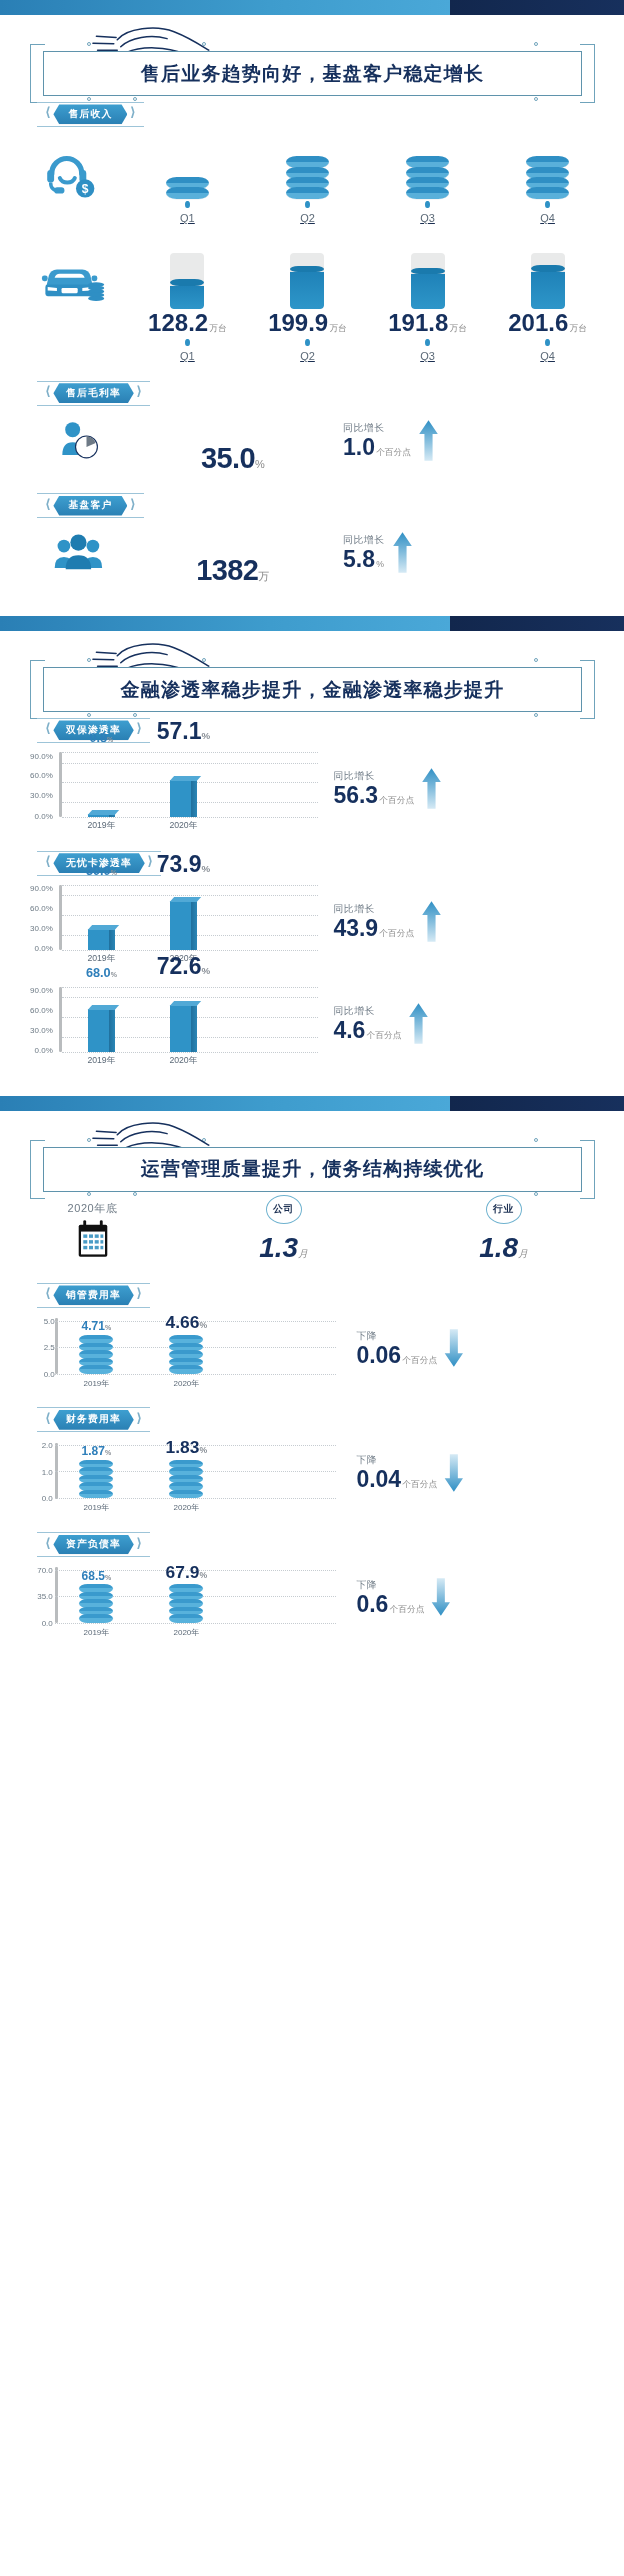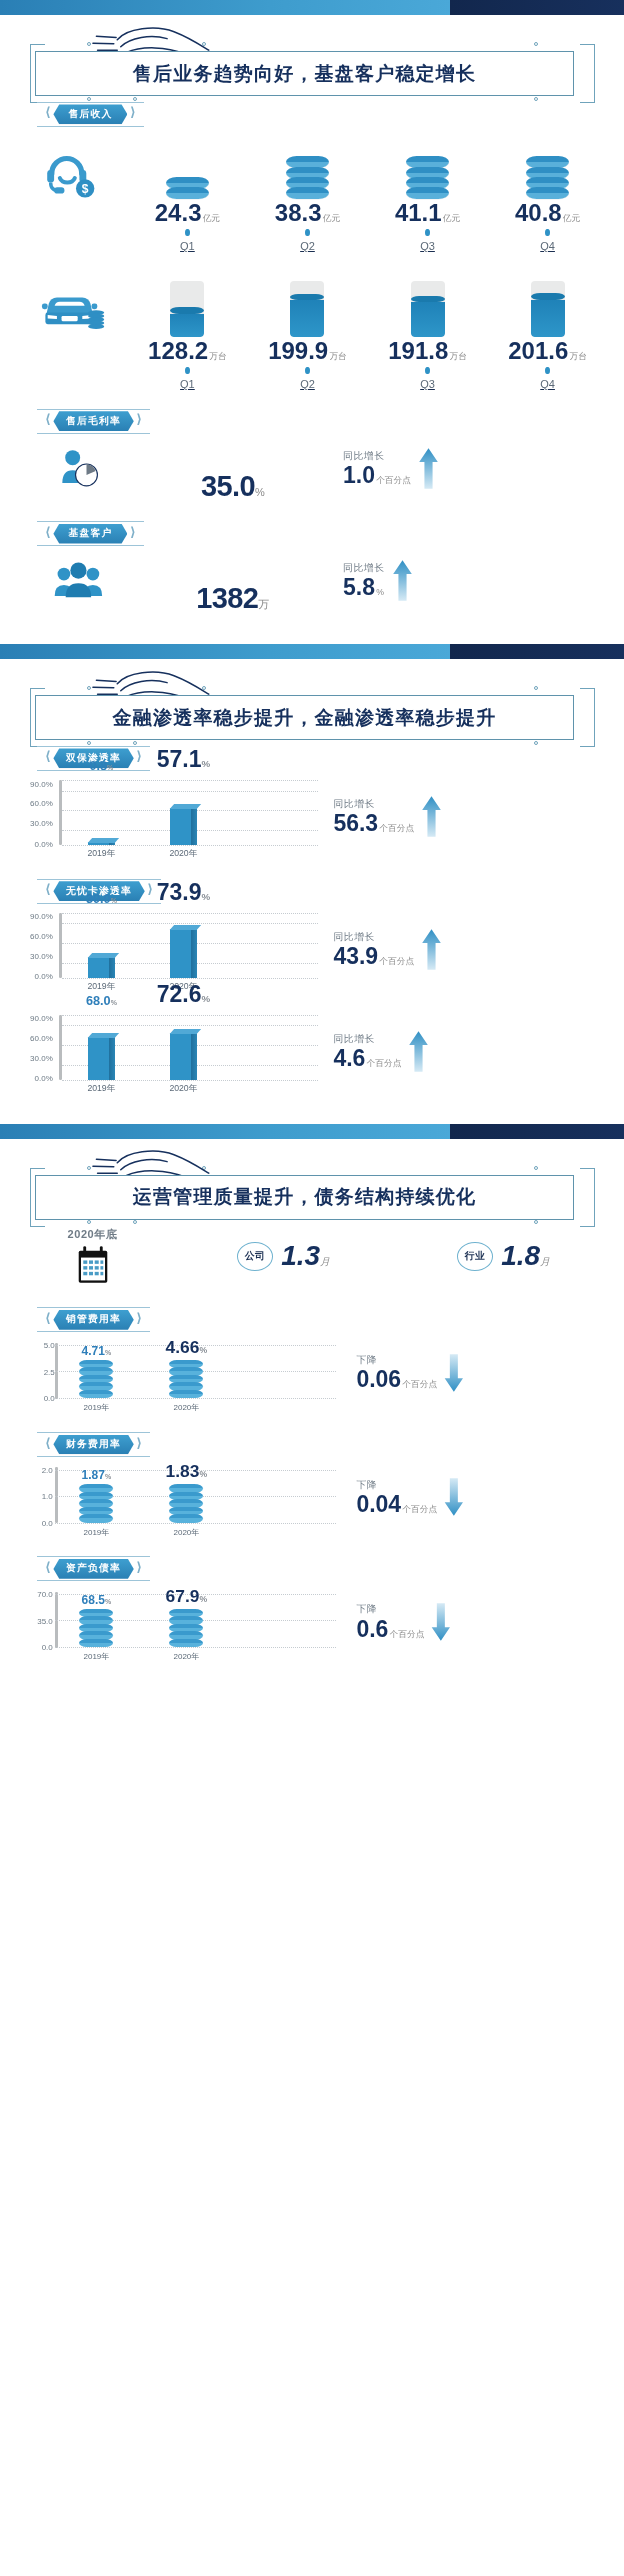--- a/index.html
+++ b/index.html
@@ -19,21 +19,21 @@
   
   .section { position: relative; padding-bottom: 5.8px; }
   .sec-head { position: relative; height: 81px; }
 
   .logo-wrap {
     position: absolute; left: 86px; top: 4.6px; width: 139px; height: 50px;
   }
   .logo-wrap svg { display: block; }
 
   .title-box {
-    position: absolute; left: 35px; top: 36px; width: 539px; height: 45px;
+    position: absolute; left: 43px; top: 36px; width: 539px; height: 45px;
     border: 1.2px solid #5f93ac; background: #ffffff;
     display: flex; align-items: center; justify-content: center;
   }
   .title-text {
     font-family: "Liberation Serif","DejaVu Serif", serif;
     font-weight: bold; font-size: 19px; color: #16305d; letter-spacing: 1.2px;
   }
   .bracket-l, .bracket-r {
     position: absolute; top: 29px; width: 15px; height: 59px;
     border-top: 0.9px solid #6fa3bb; border-bottom: 0.9px solid #6fa3bb;
@@ -126,22 +126,22 @@
     font-weight: bold; color: #2f7fba; font-size: 12.7px; }
   .barlabel .u { font-size: 7px; color: #8b9198; }
   .barlabel.hero { font-size: 23px; color: #16305d; }
   .barlabel.hero .u { font-size: 9.8px; }
   .xlabels { position: absolute; left: 23px; right: 11.6px; bottom: 0; display: flex; gap: 50px; }
   .xlabels span { width: 32px; text-align: center; font-size: 8.7px; color: #5c6a78; }
 
   
   .inv-row { display: grid; grid-template-columns: 139px 1fr 1fr; align-items: center; padding: 3.5px 23px 0 23px; min-height: 69px; }
   .cal-box { display: flex; flex-direction: column; align-items: center; }
-  .cal-cap { font-size: 11px; color: #6f7b86; margin-bottom: 3.5px; letter-spacing: 0.6px; font-weight: bold; }
-  .ell-item { display: flex; align-items: center; gap: 8px; justify-content: center; padding-left: 23px; }
+  .cal-cap { font-size: 11px; color: #6f7b86; margin-bottom: 3.5px; letter-spacing: 0.6px; }
+  .ell-item { display: flex; align-items: center; gap: 8px; justify-content: flex-end; padding-left: 23px; flex-direction: column; }
   .ell {
     width: 36px; height: 29px; border: 1.2px solid #6fb2cf; border-radius: 50%;
     display: flex; align-items: center; justify-content: center;
     font-size: 9.8px; color: #1b2f52; font-weight: bold; letter-spacing: 0.6px;
   }
   .ell-val { font-weight: bold; font-size: 28px; color: #16305d; font-style: italic; }
   .ell-val .u { font-size: 9.8px; color: #8b8b8b; font-weight: normal; }
 
   
   .scrow { display: grid; grid-template-columns: 324px 1fr; align-items: center; padding: 0 17.4px; }
@@ -248,27 +248,20 @@
         </div>
         <div class="stack-cell">
           <div class="coin"></div>
             <div class="coin"></div>
             <div class="coin"></div>
             <div class="coin"></div>
         </div>
       </div>
     </div>
 
-    <div class="vals">
-      <div></div>
-      <div class="val-cell"><span class="val-num">24.3</span><span class="val-unit">亿元</span></div>
-      <div class="val-cell"><span class="val-num">38.3</span><span class="val-unit">亿元</span></div>
-      <div class="val-cell"><span class="val-num">41.1</span><span class="val-unit">亿元</span></div>
-      <div class="val-cell"><span class="val-num">40.8</span><span class="val-unit">亿元</span></div>
-    </div>
 
     <div class="axis-line">
       <div class="ln"></div>
       <div class="axis-dots">
         <span></span>
         <span>
             <i class="adot"></i>
           </span>
         <span>
             <i class="adot"></i>

